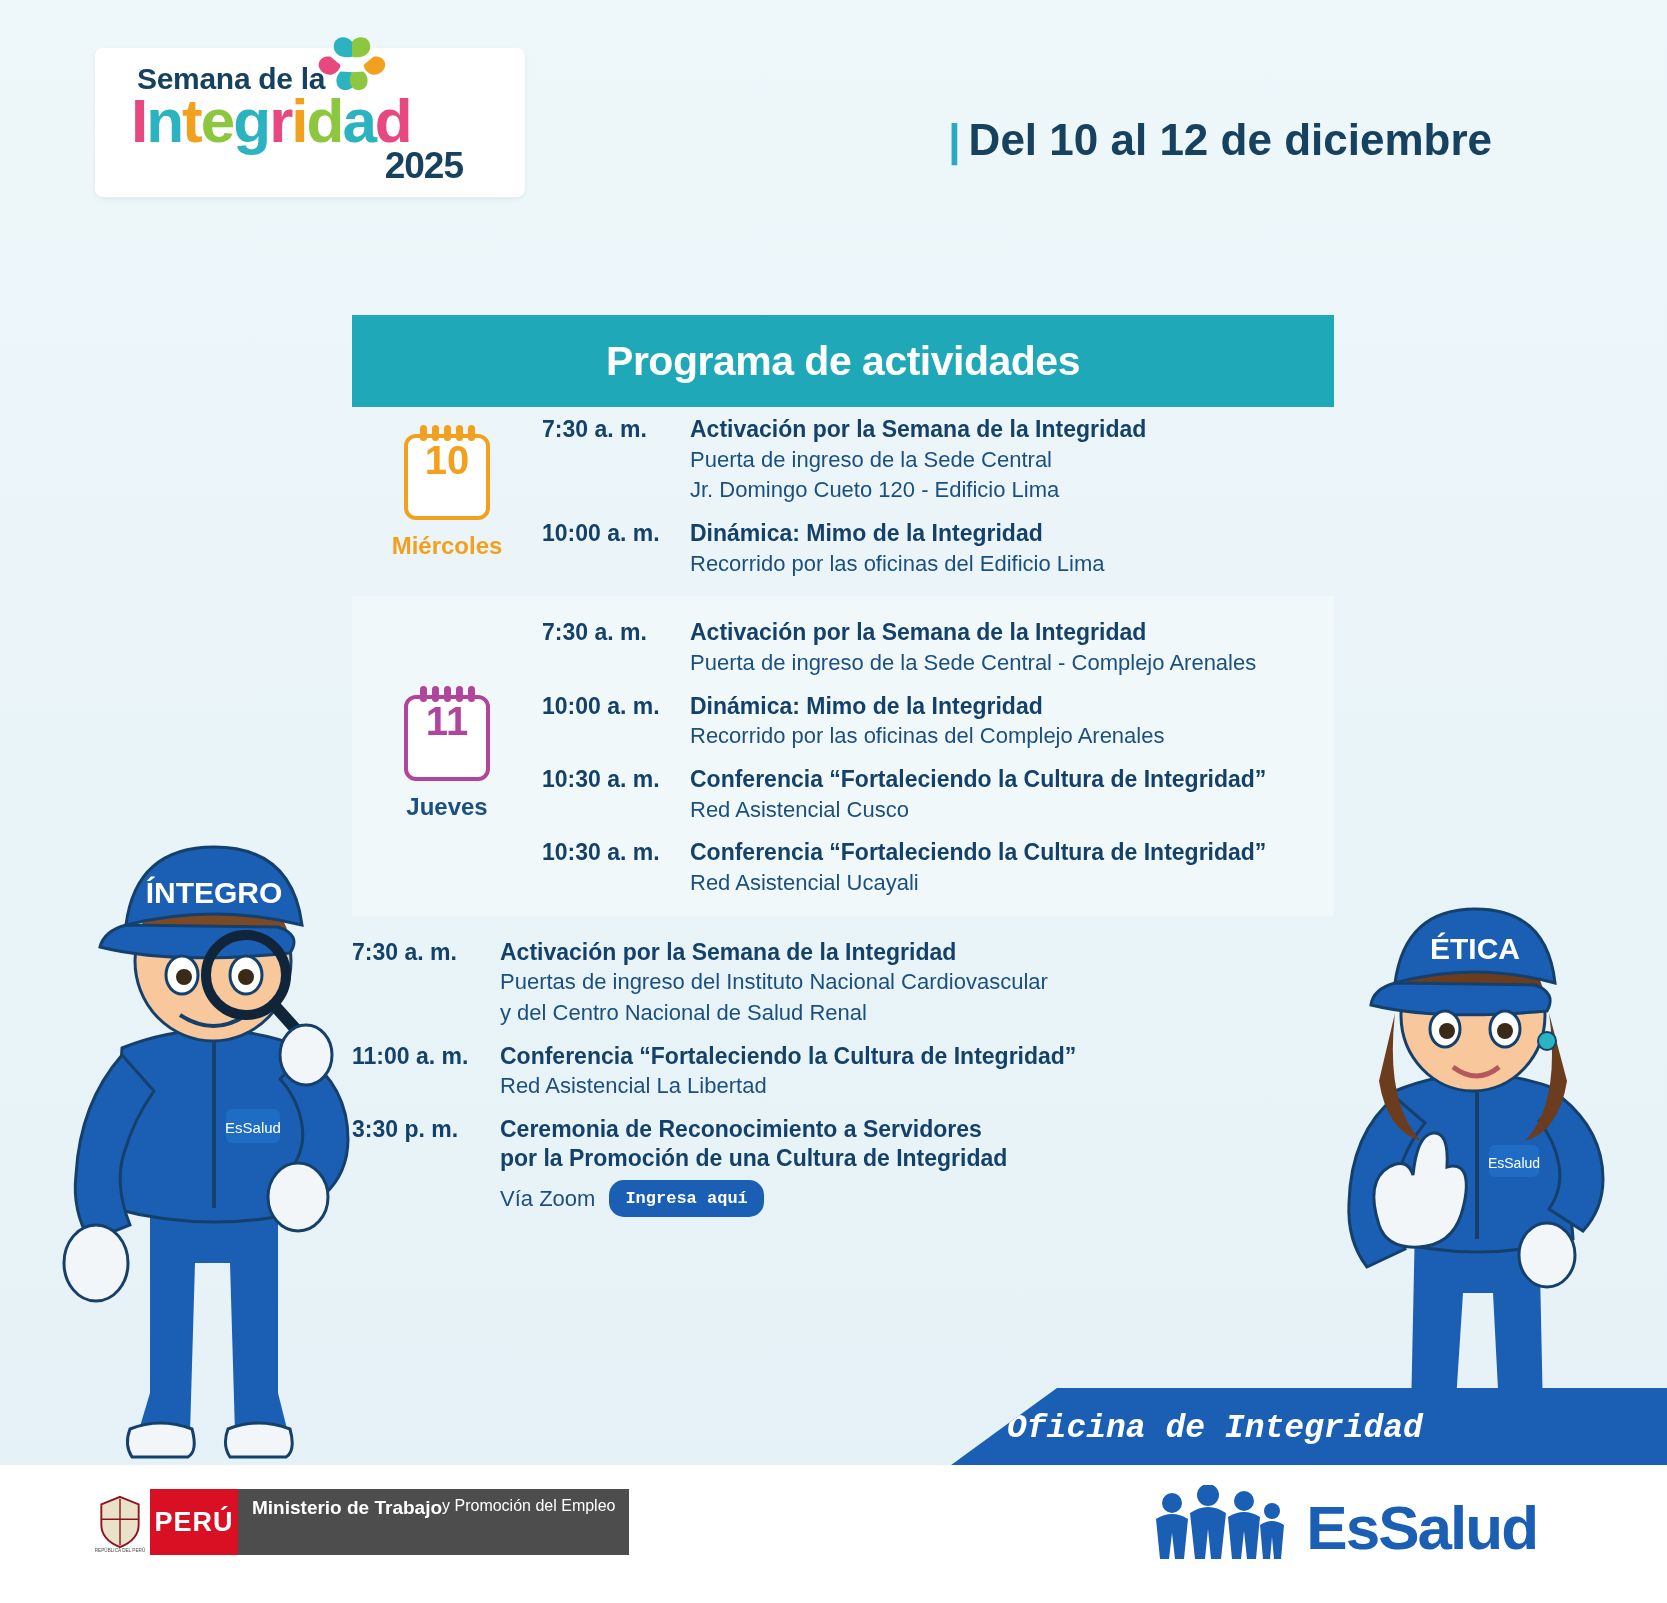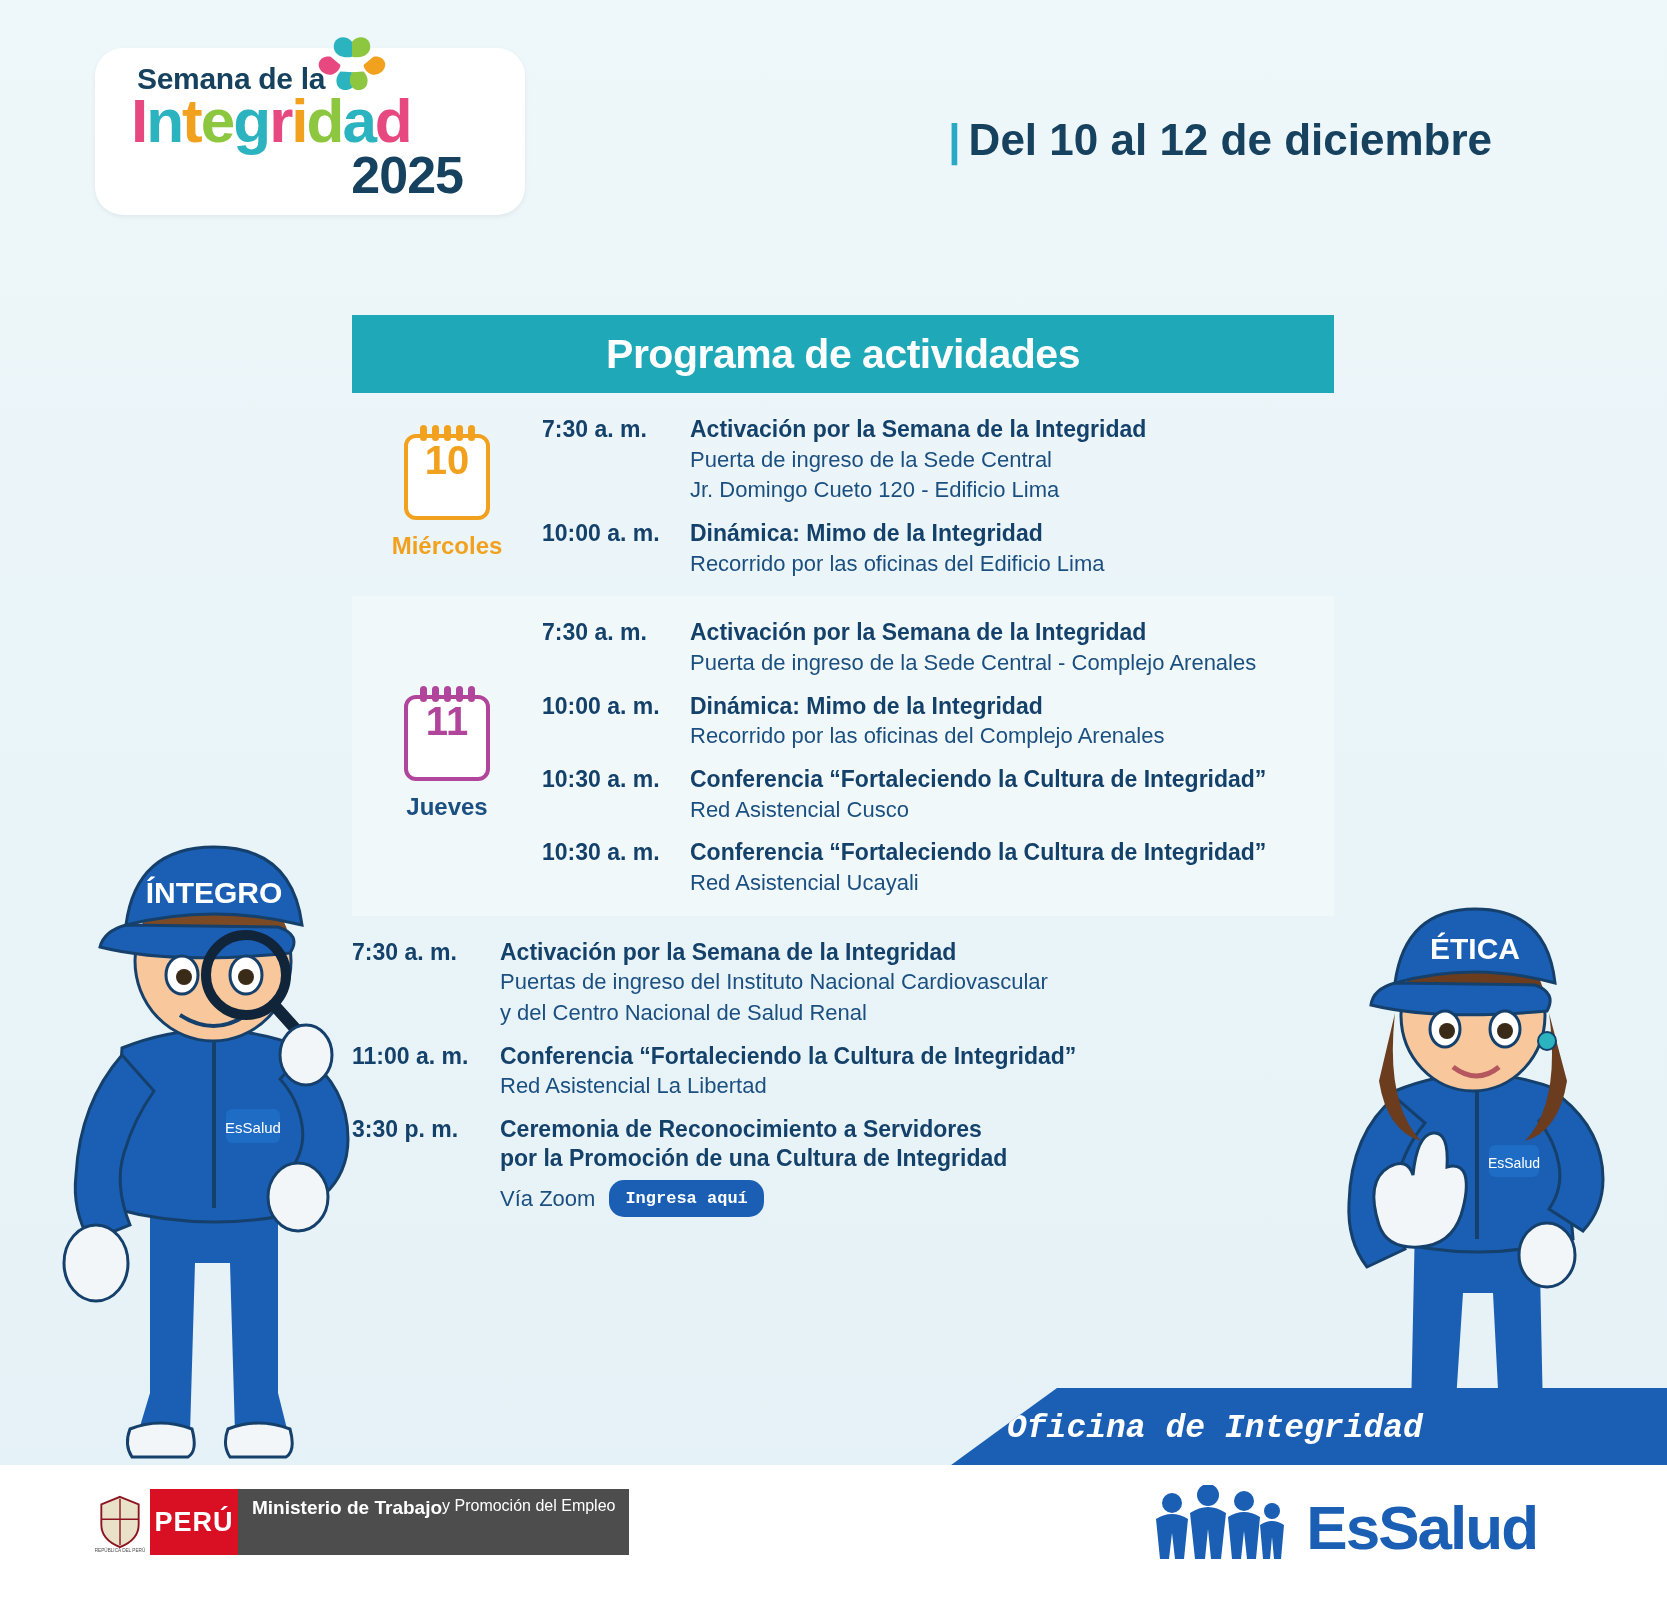--- a/index.html
+++ b/index.html
@@ -16,57 +16,57 @@
     overflow: hidden;
   }
 
   
   .logo-wrap {
     position: absolute; left: 95px; top: 48px; width: 470px; height: 195px;
   }
   .logo-badge {
     position: relative;
     background: #ffffff;
-    border-radius: 28px;
+    border-radius: 8px;
     padding: 14px 26px 10px 26px;
     width: 430px;
     box-shadow: 0 2px 5px rgba(0,0,0,0.06);
   }
   .logo-line1 {
     font-size: 30px; font-weight: bold; color: #16415f; letter-spacing: -0.3px;
     margin-left: 16px;
   }
   .logo-line2 {
     font-size: 62px; font-weight: bold; letter-spacing: -2px; line-height: 0.95;
     margin-left: 10px; margin-top: -4px;
   }
   .logo-line2 span { display: inline-block; }
   .c1 { color: #e6487f; } .c2 { color: #2bb3c0; } .c3 { color: #f2a11e; }
   .c4 { color: #8dc63f; } .c5 { color: #2bb3c0; } .c6 { color: #e6487f; }
   .c7 { color: #f2a11e; } .c8 { color: #8dc63f; } .c9 { color: #2bb3c0; }
   .c10 { color: #e6487f; }
   .logo-year {
-    font-size: 52px; font-weight: bold; color: #16415f; text-align: right;
+    font-size: 37px; font-weight: bold; color: #16415f; text-align: right;
     margin-top: -6px; margin-right: 36px; letter-spacing: -1px;
   }
   .pinwheel {
     position: absolute; left: 215px; top: -16px; width: 84px; height: 74px;
   }
 
   
   .date-head {
     position: absolute; right: 175px; top: 115px;
     font-size: 44px; font-weight: bold; color: #16415f;
     white-space: nowrap;
   }
   .date-head .bar { color: #2aa9c4; margin-right: 8px; font-weight: bold; }
 
   
   .title-bar {
-    position: absolute; left: 352px; top: 315px; width: 982px; height: 78px;
+    position: absolute; left: 352px; top: 315px; width: 982px; height: 92px;
     background: #1fa9b8;
     display: flex; align-items: center; justify-content: center;
   }
   .title-bar h1 {
     color: #ffffff; font-size: 41px; font-weight: bold; letter-spacing: -0.5px;
   }
 
   
   .schedule { position: absolute; left: 352px; top: 393px; width: 982px; }
   .day-block { position: relative; display: flex; padding: 22px 0 18px 0; }

